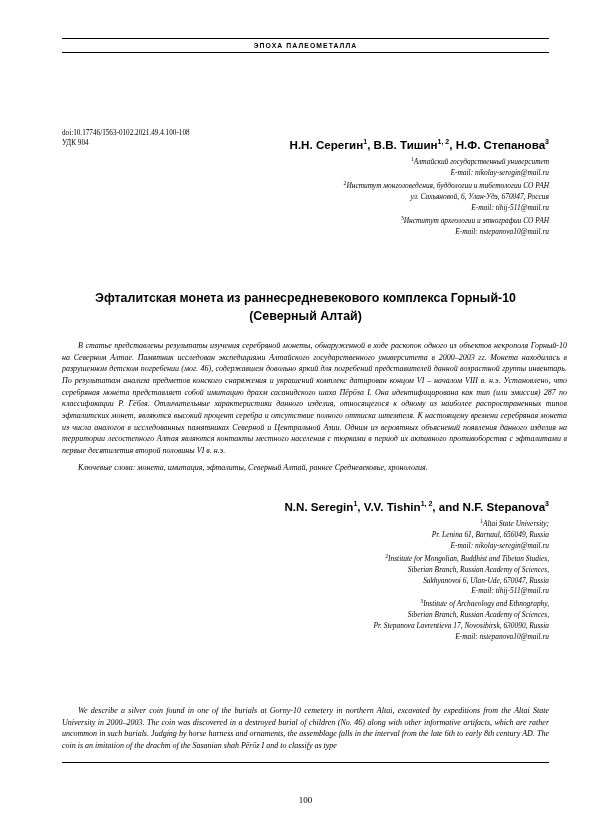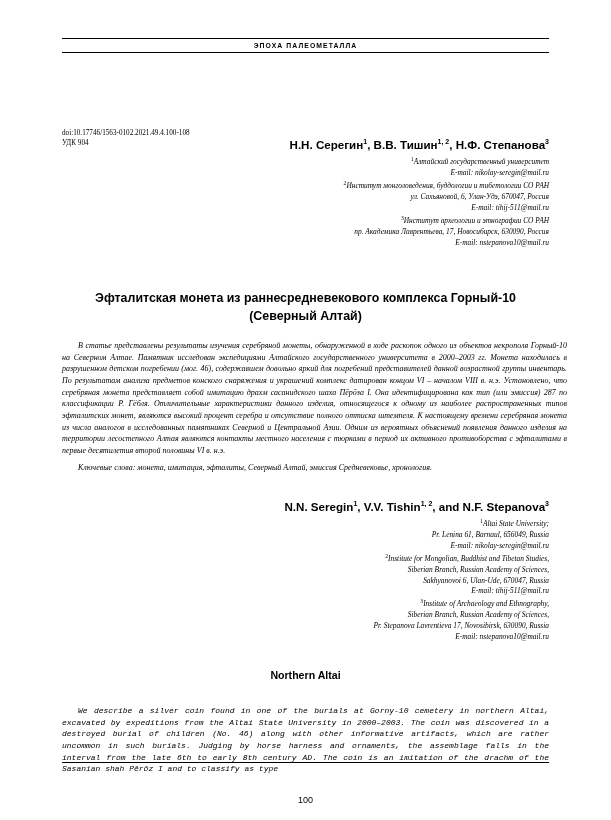--- a/index.html
+++ b/index.html
@@ -144,21 +144,21 @@
     font-size: 10.6px;
     line-height: 1.5;
   }
 
   
   .abstract-en {
     position: absolute;
     left: 62px;
     right: 62px;
     top: 705px;
-    font-family: Liberation Mono, monospace;
+    font-family: Liberation Serif, serif;
     font-style: italic;
     font-size: 8.0px;
     line-height: 1.46;
     text-align: justify;
     text-indent: 16px;
   }
 
   
   .footer-rule {
     position: absolute;
@@ -188,21 +188,21 @@
   .footer-copy {
     text-align: center;
     margin-top: 2px;
   }
   .page-number {
     position: absolute;
     left: 0;
     right: 0;
     top: 795px;
     text-align: center;
-    font-family: Liberation Sans, sans-serif;
+    font-family: Liberation Serif, serif;
     font-size: 9px;
   }
 </style>
 </head>
 <body>
 
 <div class="page">
 
   <div class="runhead">
     <div class="rule-top"></div>
@@ -218,51 +218,49 @@
   <div class="authors-block">
     <div class="authors-line">
       Н.Н. Серегин<sup>1</sup>, В.В. Тишин<sup>1, 2</sup>, Н.Ф. Степанова<sup>3</sup>
     </div>
     <div class="aff"><sup>1</sup>Алтайский государственный университет</div>
     <div class="aff">E-mail: nikolay-seregin@mail.ru</div>
     <div class="aff"><sup>2</sup>Институт монголоведения, буддологии и тибетологии СО РАН</div>
     <div class="aff">ул. Сахьяновой, 6, Улан-Удэ, 670047, Россия</div>
     <div class="aff">E-mail: tihij-511@mail.ru</div>
     <div class="aff"><sup>3</sup>Институт археологии и этнографии СО РАН</div>
-    <div class="aff">пр. Академика Лаврентьева, 17, Новосибирск, 630090, Россия</div>
     <div class="aff">E-mail: nstepanova10@mail.ru</div>
   </div>
 
   <div class="title-ru">
     <div>Эфталитская монета из раннесредневекового комплекса Горный-10</div>
     <div>(Северный Алтай)</div>
   </div>
 
   <div class="abstract-ru">В статье представлены результаты изучения серебряной монеты, обнаруженной в ходе раскопок одного из объектов некрополя Горный-10 на Северном Алтае. Памятник исследован экспедициями Алтайского государственного университета в 2000–2003 гг. Монета находилась в разрушенном детском погребении (мог. 46), содержавшем довольно яркий для погребений представителей данной возрастной группы инвентарь. По результатам анализа предметов конского снаряжения и украшений комплекс датирован концом VI – началом VIII в. н.э. Установлено, что серебряная монета представляет собой имитацию драхм сасанидского шаха Пēрōза I. Она идентифицирована как тип (или эмиссия) 287 по классификации Р. Гёбля. Отличительные характеристики данного изделия, относящегося к одному из наиболее распространенных типов эфталитских монет, являются высокий процент серебра и отсутствие полного оттиска штемпеля. К настоящему времени серебряная монета из числа аналогов в исследованных памятниках Северной и Центральной Азии. Одним из вероятных объяснений появления данного изделия на территории лесостепного Алтая являются контакты местного населения с тюрками в период их активного противоборства с эфталитами в первые десятилетия второй половины VI в. н.э.</div>
-  <div class="keywords-ru">Ключевые слова: монета, имитация, эфталиты, Северный Алтай, эмиссия Средневековье, хронология.</div>
+  <div class="keywords-ru">Ключевые слова: монета, имитация, эфталиты, Северный Алтай, раннее Средневековье, хронология.</div>
 
   <div class="authors-block-en">
     <div class="authors-line">
       N.N. Seregin<sup>1</sup>, V.V. Tishin<sup>1, 2</sup>, and N.F. Stepanova<sup>3</sup>
     </div>
     <div class="aff"><sup>1</sup>Altai State University;</div>
     <div class="aff">Pr. Lenina 61, Barnaul, 656049, Russia</div>
     <div class="aff">E-mail: nikolay-seregin@mail.ru</div>
     <div class="aff"><sup>2</sup>Institute for Mongolian, Buddhist and Tibetan Studies,</div>
     <div class="aff">Siberian Branch, Russian Academy of Sciences,</div>
     <div class="aff">Sakhyanovoi 6, Ulan-Ude, 670047, Russia</div>
     <div class="aff">E-mail: tihij-511@mail.ru</div>
     <div class="aff"><sup>3</sup>Institute of Archaeology and Ethnography,</div>
     <div class="aff">Siberian Branch, Russian Academy of Sciences,</div>
     <div class="aff">Pr. Stepanova Lavrentieva 17, Novosibirsk, 630090, Russia</div>
     <div class="aff">E-mail: nstepanova10@mail.ru</div>
   </div>
 
   <div class="title-en">
-    <div>Northern Altai</div>
   </div>
 
   <div class="abstract-en">We describe a silver coin found in one of the burials at Gorny-10 cemetery in northern Altai, excavated by expeditions from the Altai State University in 2000–2003. The coin was discovered in a destroyed burial of children (No. 46) along with other informative artifacts, which are rather uncommon in such burials. Judging by horse harness and ornaments, the assemblage falls in the interval from the late 6th to early 8th century AD. The coin is an imitation of the drachm of the Sasanian shah Pērōz I and to classify as type</div>
 
   <div class="footer-rule"></div>
 
   <div class="page-number">100</div>
 
 </div>
 

